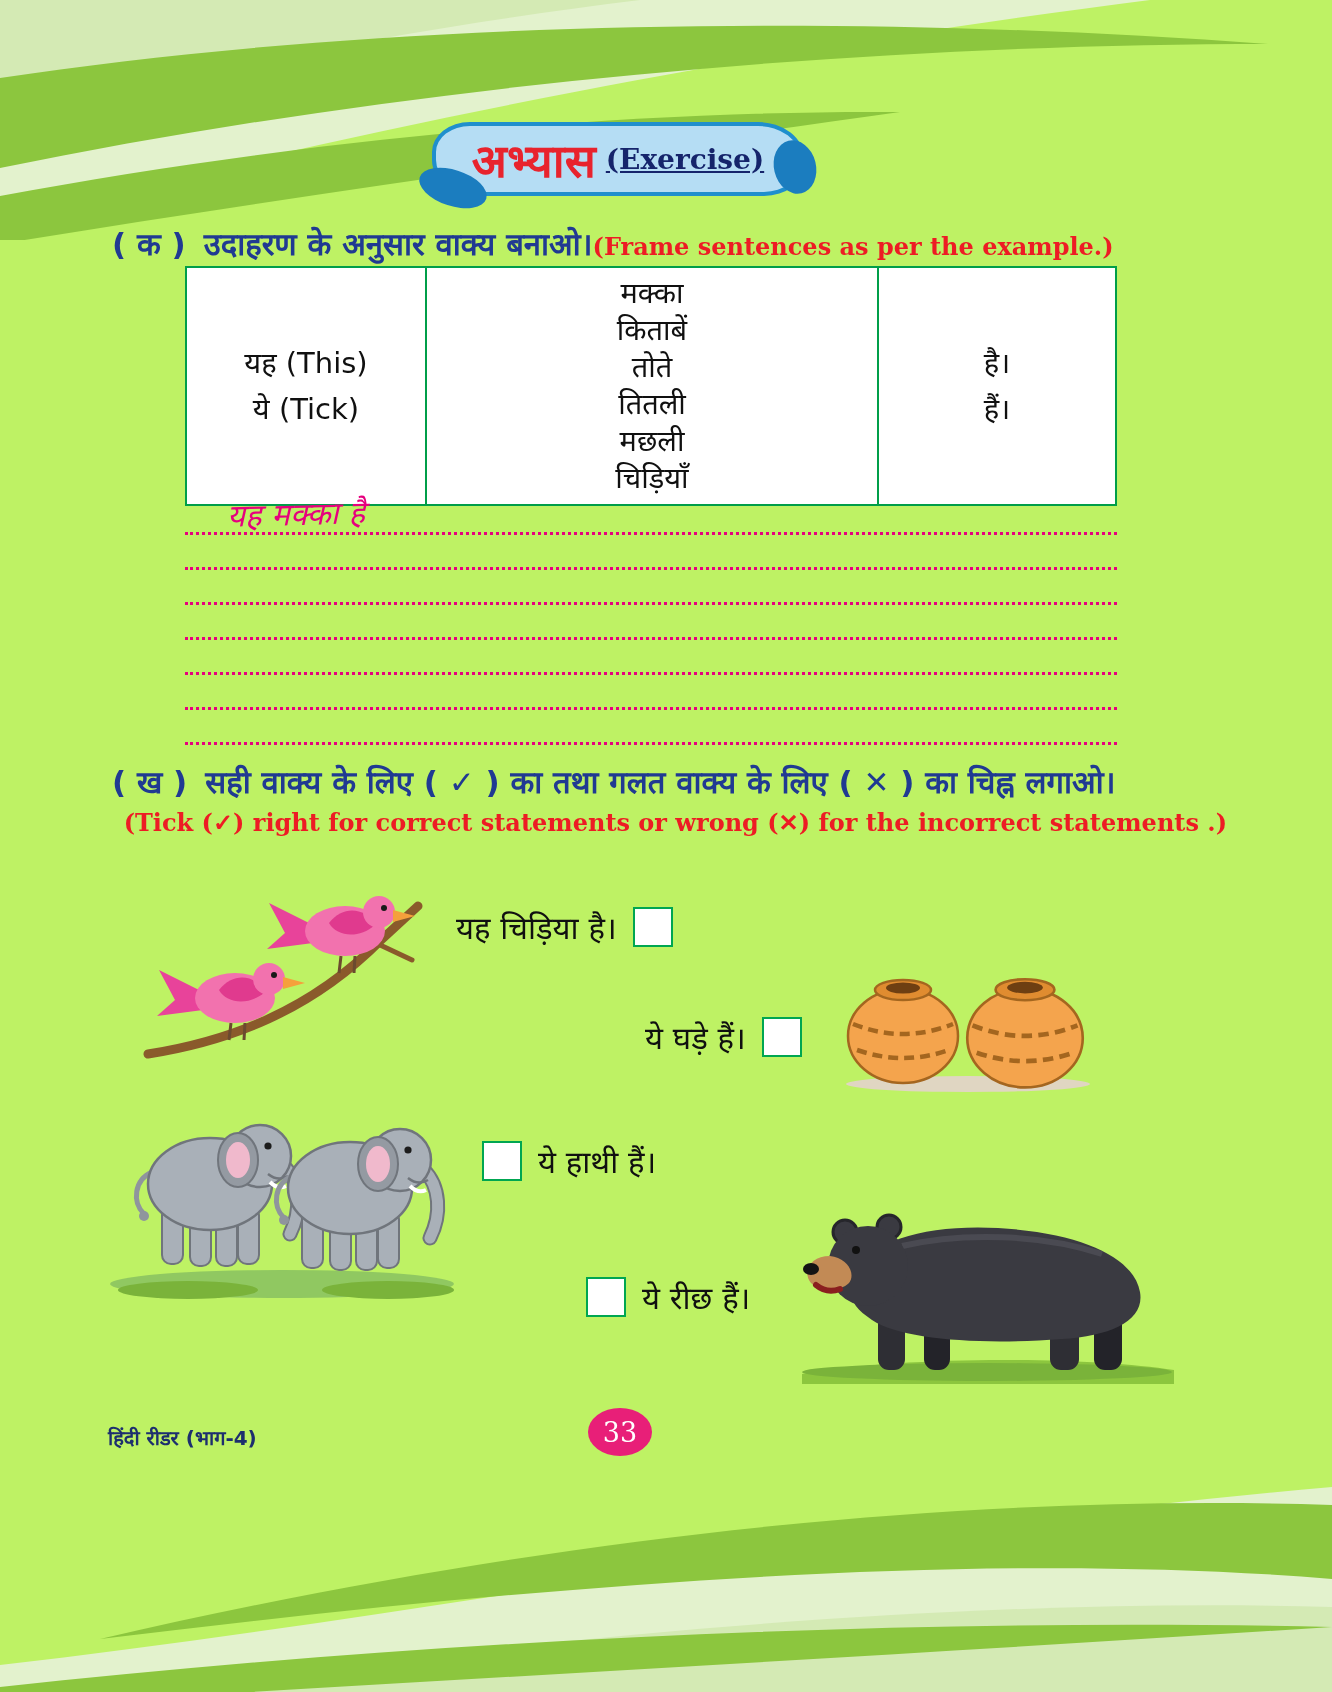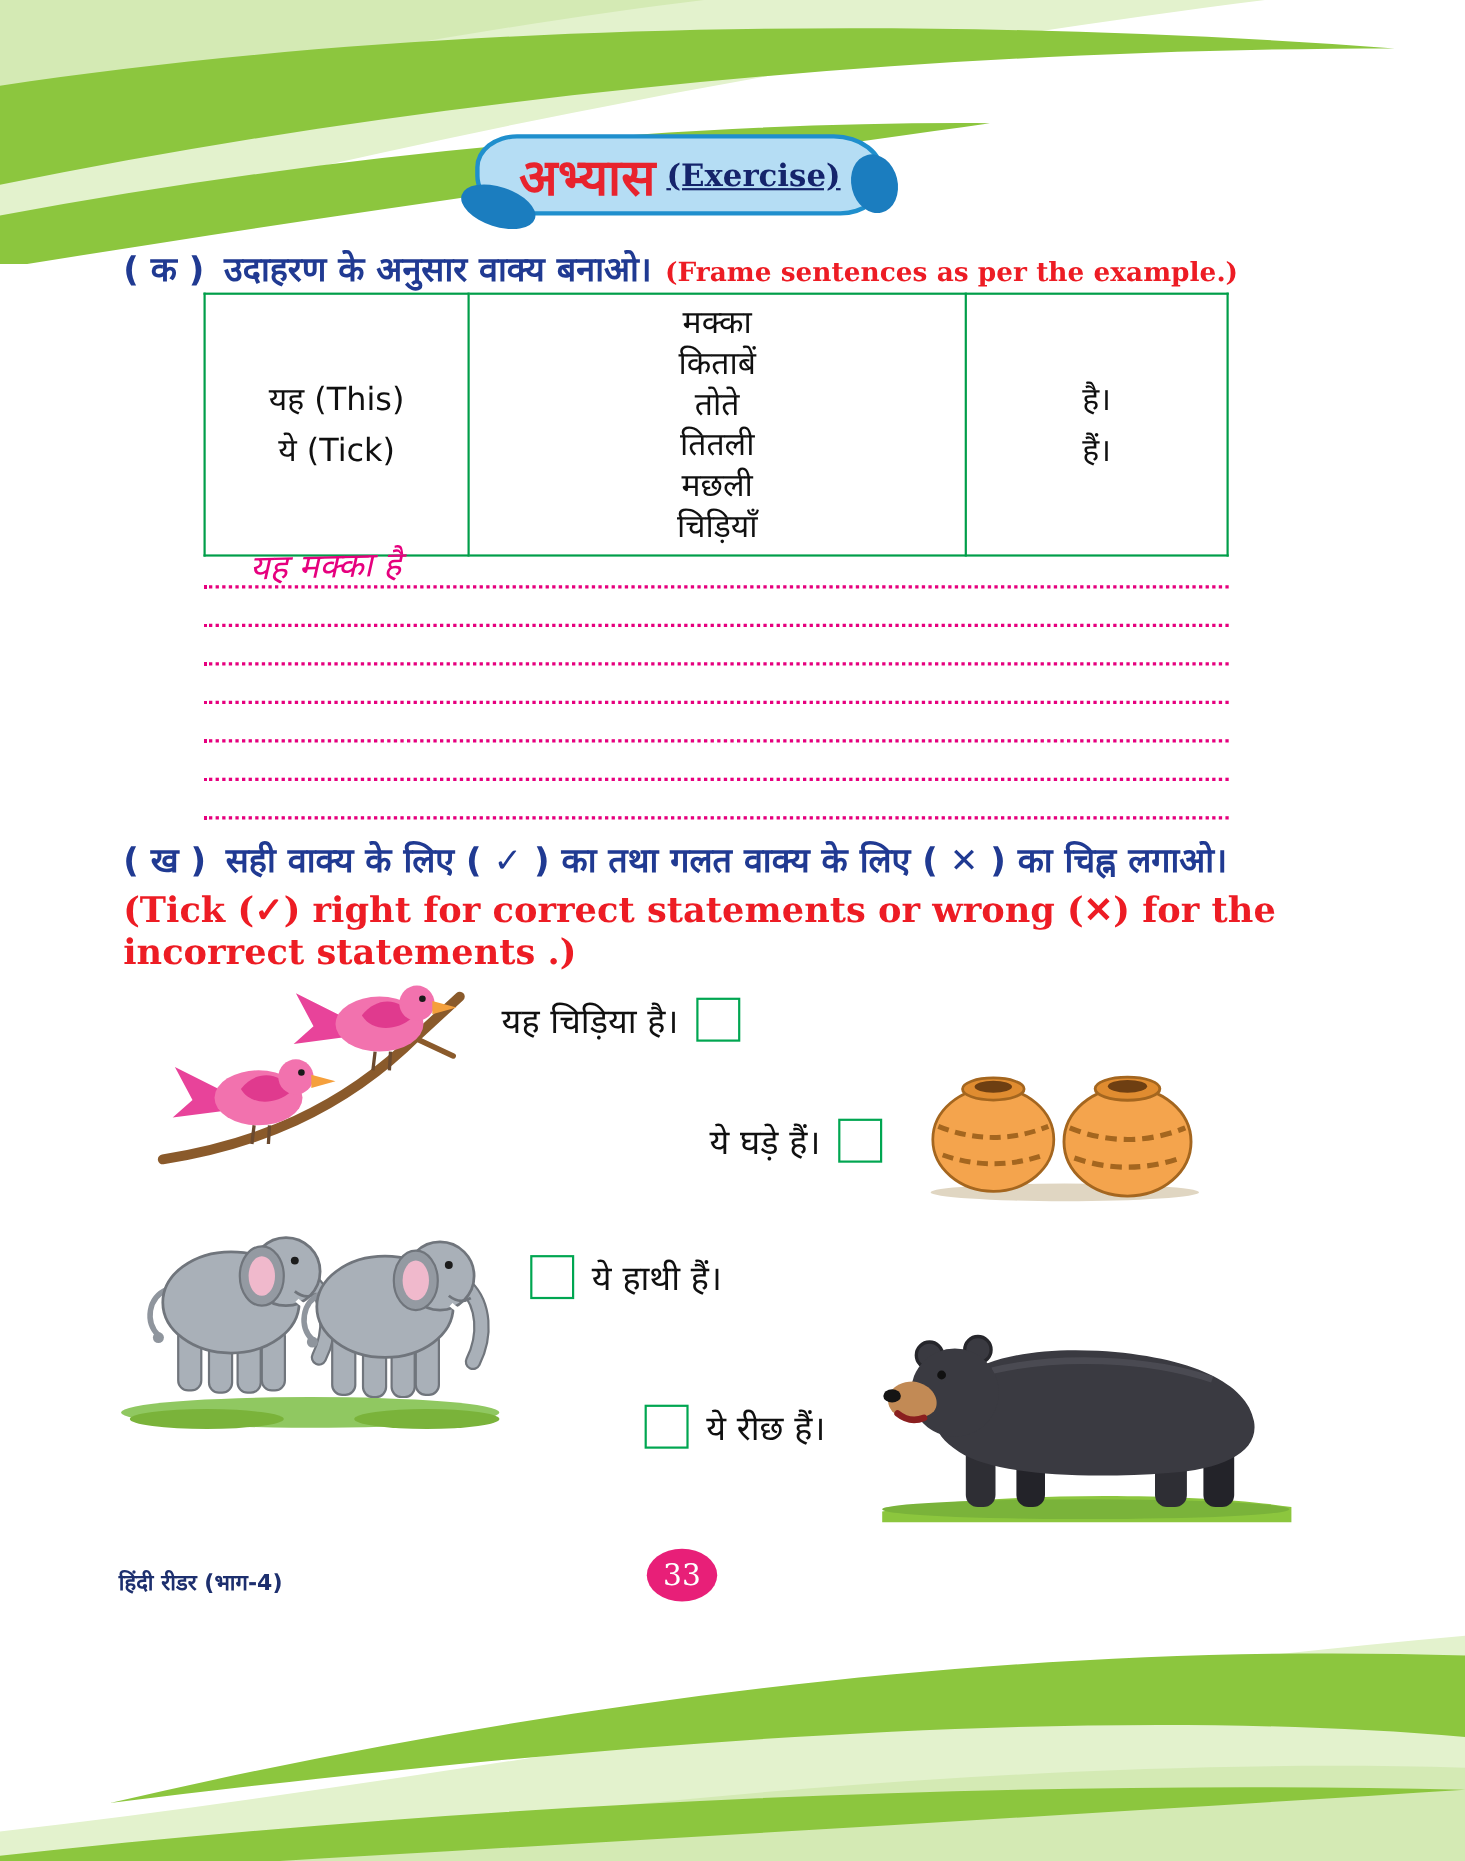--- a/index.html
+++ b/index.html
@@ -1,18 +1,18 @@
 <!DOCTYPE html>
 <html><head>
 <meta charset="utf-8">
 <style>
   * { margin:0; padding:0; box-sizing:border-box; }
   html,body { background:#9a9a9a; }
   body { font-family:"DejaVu Sans", sans-serif; }
-  .page { position:relative; width:1332px; height:1692px; background:#ffffff; overflow:hidden; margin:0 auto; }
+  .page { position:relative; width:1332px; height:1692px; background:#bef264; overflow:hidden; margin:0 auto; }
 
   .deco { position:absolute; left:0; width:1332px; z-index:0; display:block; }
   .deco-top { top:0; height:240px; }
   .deco-bottom { bottom:0; height:235px; }
 
   
   .banner { position:absolute; left:432px; top:122px; width:372px; height:74px; z-index:3;
     background:#b5ddf4; border:4px solid #1f8fcd;
     border-radius:38px 46px 40px 46px / 30px 36px 32px 36px;
     display:flex; align-items:center; justify-content:center; gap:10px; }
@@ -20,40 +20,40 @@
     background:#1b7dbf; border-radius:50%; transform:rotate(18deg); z-index:-1; }
   .banner::after { content:""; position:absolute; right:-16px; top:14px; width:42px; height:54px;
     background:#1b7dbf; border-radius:50%; transform:rotate(-14deg); z-index:-1; }
   .banner-hi { font-size:46px; font-weight:bold; color:#e8232d; }
   .banner-en { font-size:28px; font-weight:bold; color:#15246b; font-family:"DejaVu Serif", serif;text-decoration:underline; }
 
   
   .secA-head { position:absolute; left:112px; top:222px; width:1160px; z-index:2;
     font-size:31px; font-weight:bold; color:#203a92; white-space:nowrap; }
   .sec-label { margin-right:18px; }
-  .en-red { font-size:24px; color:#ed1c24; font-family:"DejaVu Serif", serif; margin-left:12px; }
+  .en-red { font-size:24px; color:#ed1c24; font-family:"DejaVu Serif", serif; margin-left:0; }
 
   
   .frame-table { position:absolute; left:185px; top:266px; width:932px; z-index:2; border-collapse:collapse; background:#fff; }
   .frame-table td { border:2.4px solid #009e49; text-align:center; vertical-align:middle;
     font-size:29px; color:#101010; padding:7px 6px; }
   .frame-table .c1 { width:240px; }
   .frame-table .c3 { width:238px; }
   .frame-table .c1 div, .frame-table .c3 div { line-height:46px; }
   .frame-table .c2 div { line-height:37px; }
 
   
   .lines { position:absolute; left:185px; top:500px; width:932px; z-index:2; }
   .line { position:relative; height:35px; border-bottom:3px dotted #e6007e; }
   .handwriting { position:absolute; left:42px; bottom:-2px; font-size:31px; color:#e6007e;
     font-style:italic; transform:rotate(-1.5deg); white-space:nowrap; }
 
   .secB-head { position:absolute; left:112px; top:760px; width:1115px; z-index:2; }
   .secB-hindi { font-size:31px; font-weight:bold; color:#203a92; }
-  .secB-english { margin-top:6px; text-align:left; font-size:32px; font-weight:bold;
+  .secB-english { margin-top:6px; text-align:right; font-size:24px; font-weight:bold;
     color:#ed1c24; font-family:"DejaVu Serif", serif; }
 
   
   .ill { position:absolute; z-index:2; }
   .ill-birds { left:140px; top:836px; width:290px; height:225px; }
   .ill-pots { left:833px; top:950px; width:270px; height:145px; }
   .ill-elephants { left:98px; top:1078px; width:368px; height:228px; }
   .ill-bear { left:782px; top:1188px; width:402px; height:196px; }
 
   

